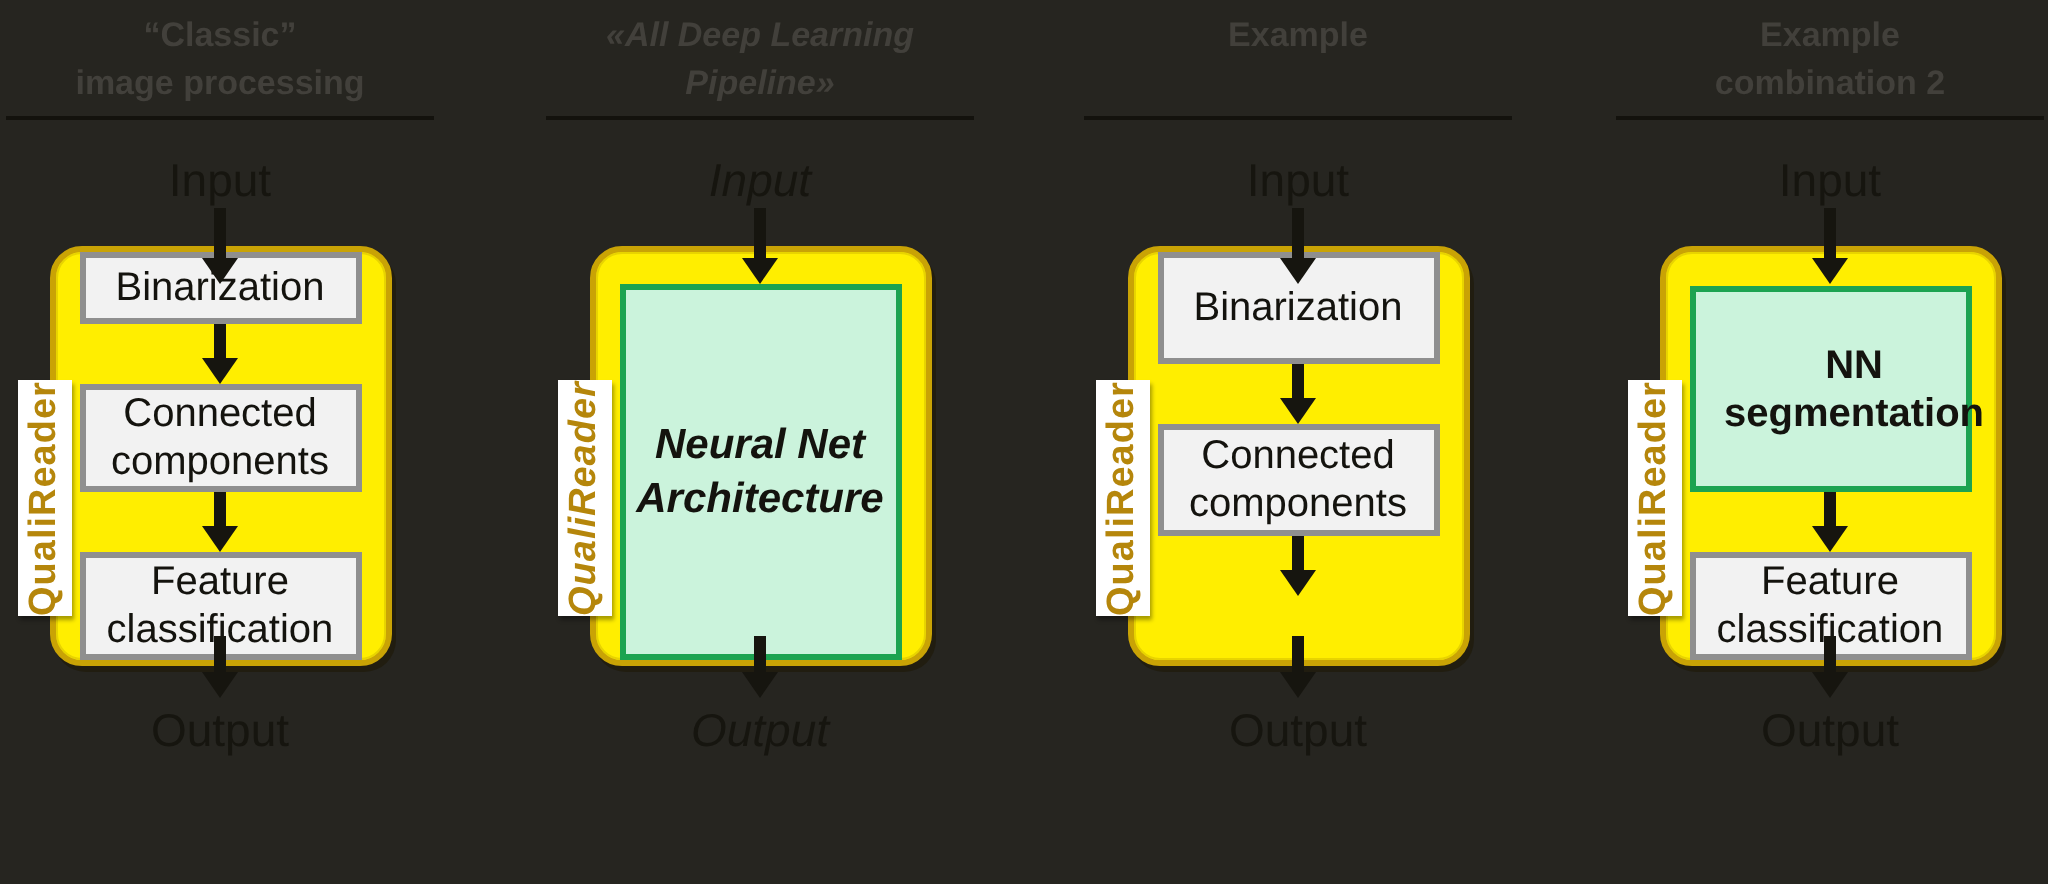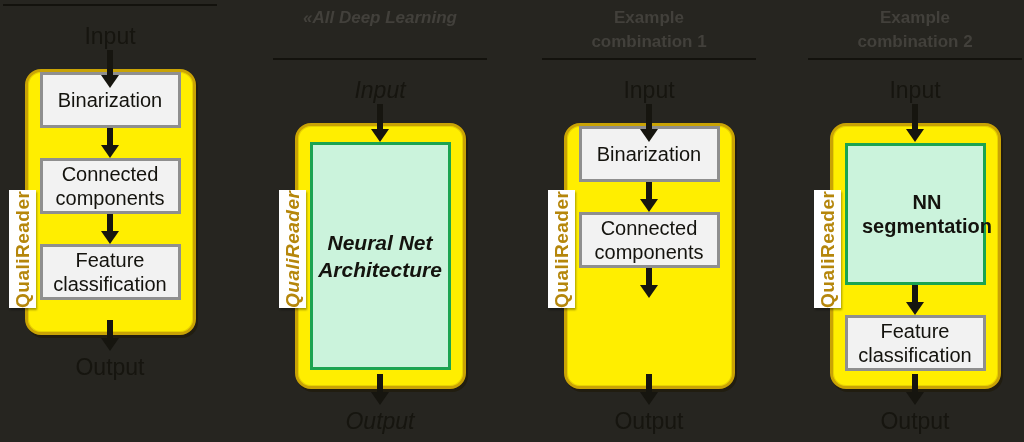--- a/index.html
+++ b/index.html
@@ -34,21 +34,21 @@
   .arrow { display:flex; flex-direction:column; align-items:center; position:relative; z-index:5; }
   .arrow .shaft { width:6px; background:#16150f; }
   .arrow .head  { width:0; height:0; border-left:9px solid transparent; border-right:9px solid transparent; border-top:13px solid #16150f; }
   .a-in  { margin-bottom:-19px; }           
   .a-in .shaft  { height:25px; }
   .a-mid .shaft { height:17px; }
   .a-out { margin-top:-15px; }              
   .a-out .shaft { height:18px; }
 
   .pipeline {
-    width:171px; height:266px; box-sizing:border-box;
+    width:171px; height:210px; box-sizing:border-box;
     background:#ffee00;
     border:3px solid #c9a305; border-radius:16px;
     box-shadow:2px 3px 0 rgba(30,24,4,0.55), inset 0 0 0 1px #e8d400;
     display:flex; flex-direction:column; align-items:center;
     position:relative; z-index:1;
   }
 
   .step {
     width:141px; box-sizing:border-box;
     display:flex; align-items:center; justify-content:center;
@@ -69,20 +69,24 @@
     display:flex; align-items:center; justify-content:center;
     writing-mode:vertical-rl; transform:rotate(180deg);
     box-shadow:-1px -2px 2px rgba(0,0,0,0.35);
     z-index:6; white-space:nowrap;
   }
 </style>
 </head>
 <body>
 
 <div class="column c1">
+  <div class="title">
+    <div>“Classic”</div>
+    <div>image processing</div>
+  </div>
   <div class="underline"></div>
   <div class="io in">Input</div>
   <div class="arrow a-in">
       <div class="shaft"></div>
       <div class="head"></div>
     </div>
   <div class="pipeline">
     <div class="step gray h56 mt16">Binarization</div>
     <div class="arrow a-mid">
         <div class="shaft"></div>
@@ -99,20 +103,21 @@
       <div class="shaft"></div>
       <div class="head"></div>
     </div>
   <div class="io out">Output</div>
   <div class="qr">QualiReader</div>
 </div>
 
 <div class="column c2">
   <div class="title">
     <div>«All Deep Learning</div>
+    <div>Pipeline»</div>
   </div>
   <div class="underline"></div>
   <div class="io in">Input</div>
   <div class="arrow a-in">
       <div class="shaft"></div>
       <div class="head"></div>
     </div>
   <div class="pipeline">
     <div class="step green big mt16">Neural Net Architecture</div>
   </div>
@@ -120,21 +125,20 @@
       <div class="shaft"></div>
       <div class="head"></div>
     </div>
   <div class="io out">Output</div>
   <div class="qr">QualiReader</div>
 </div>
 
 <div class="column c3">
   <div class="title">
     <div>Example</div>
-    <div>combination 1</div>
   </div>
   <div class="underline"></div>
   <div class="io in">Input</div>
   <div class="arrow a-in">
       <div class="shaft"></div>
       <div class="head"></div>
     </div>
   <div class="pipeline">
     <div class="step gray h56 mt16">Binarization</div>
     <div class="arrow a-mid">

